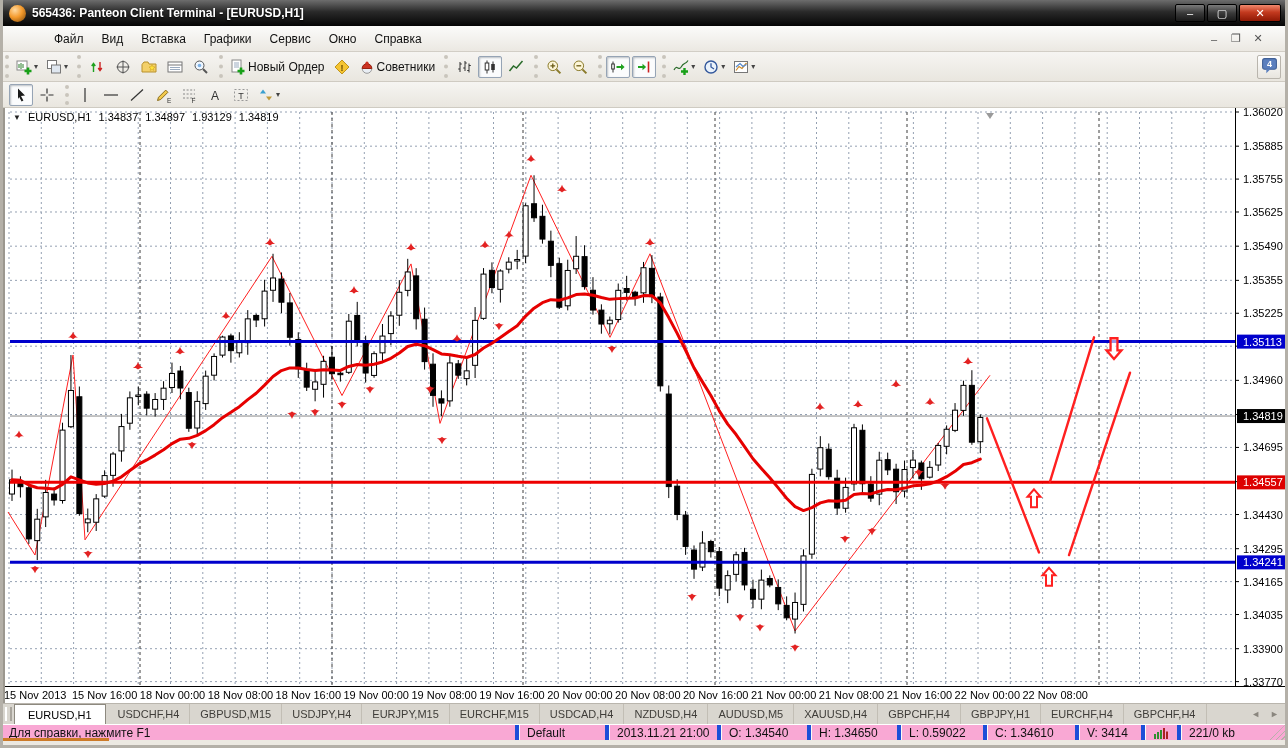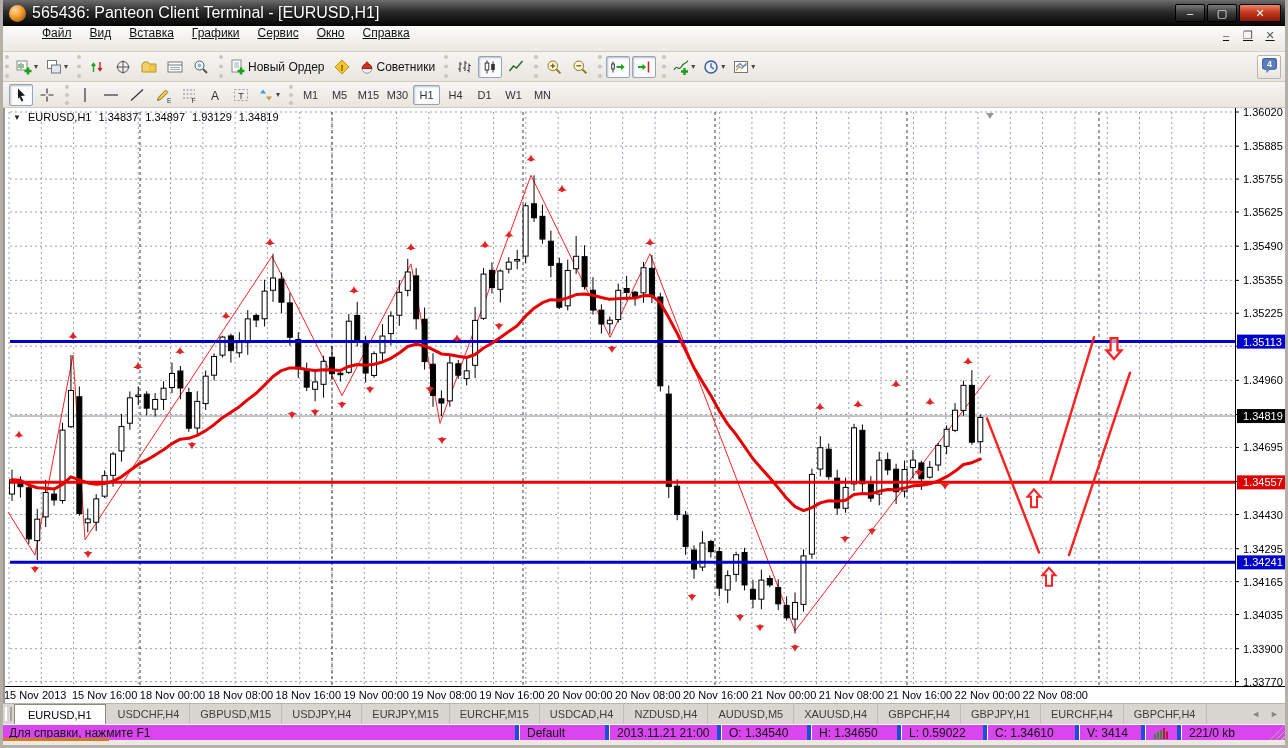--- a/index.html
+++ b/index.html
@@ -8,30 +8,30 @@
     width:1288px;height:748px;position:relative;margin:0 auto;
     border:3px solid #b4b0a8;border-top:none;background:#ece9e2;
     font-family:"Liberation Sans","DejaVu Sans",sans-serif;font-size:12px;color:#111;
     overflow:hidden;
   }
   
   .titlebar{height:26px;background:linear-gradient(#6d6d6d,#2a2a2a 45%,#050505);
     display:flex;align-items:center;padding:0 4px;color:#fff;}
   .title-logo{width:17px;height:17px;border-radius:50%;
     background:radial-gradient(circle at 35% 30%,#ffd9a0,#f49a2c 45%,#7a4508);margin:0 6px 0 2px;flex:0 0 auto;}
-  .title-text{font-weight:normal;font-size:16px;flex:1 1 auto;white-space:nowrap;
+  .title-text{font-weight:bold;font-size:12px;flex:1 1 auto;white-space:nowrap;
     text-shadow:0 1px 2px #000;}
   .win-btns{display:flex;gap:2px;}
   .win-btn{width:30px;height:18px;border:1px solid #000;border-radius:2px;
     background:linear-gradient(#7b7b7b,#3a3a3a 50%,#191919);color:#fff;
     display:flex;align-items:center;justify-content:center;font-size:11px;line-height:1;}
   .win-btn.close{width:42px;background:linear-gradient(#f0886d,#c33a1f 45%,#8f1804);font-weight:bold;}
   
-  .menubar{height:26px;background:linear-gradient(#fbfbfa,#ebe8e2);display:flex;
-    border-bottom:1px solid #d2cec6;padding:0 4px;text-decoration:underline;}
+  .menubar{height:26px;background:linear-gradient(#fbfbfa,#ebe8e2);display:flex;align-items:center;
+    border-bottom:1px solid #d2cec6;padding:0 16px;}
   .menu-appicon{width:18px;height:16px;margin:0 6px 0 2px;}
   .menu-item{padding:3px 9px;border-radius:2px;}
   .menu-spacer{flex:1;}
   .mdi-btn{width:22px;height:18px;display:flex;align-items:center;justify-content:center;
     color:#555;font-size:11px;border:1px solid transparent;border-radius:2px;}
   
   .toolbar{background:linear-gradient(#f6f5f2,#e9e6df);display:flex;align-items:center;
     border-bottom:1px solid #cfcbc2;position:relative;}
   .toolbar.row1{height:30px;}
   .toolbar.row2{height:26px;}
@@ -57,21 +57,21 @@
   
   .tabbar{height:21px;background:#d9d6cf;display:flex;align-items:stretch;
     border-top:1px solid #b9b5ad;font-size:11px;position:relative;}
   .tab-grip{width:7px;margin:3px 2px;border-left:2px solid #fff;border-right:2px solid #a9a59d;}
   .tab{display:flex;align-items:center;padding:0 10px;color:#3f3d39;border-right:1px solid #c2beb5;}
   .tab.active{background:#fff;border:1px solid #8d897f;border-bottom:none;color:#000;
     margin-right:2px;padding:0 13px;}
   .tab-arrows{position:absolute;right:6px;top:0;bottom:0;display:flex;align-items:center;gap:10px;
     color:#8a867e;font-size:9px;}
   
-  .statusbar{height:16px;background:#d946ef;display:flex;align-items:center;font-size:12px;
+  .statusbar{height:16px;background:#f9a8d4;display:flex;align-items:center;font-size:12px;
     border-top:1px solid #fff;position:relative;}
   .status-cell{height:100%;display:flex;align-items:center;padding:0 8px;
     border-left:4px solid #1d4ed8;box-shadow:inset 1px 0 0 #fbfaf7;white-space:nowrap;}
   .status-help{flex:1;padding-left:6px;}
   .status-grip{width:16px;height:100%;border-left:none;box-shadow:none;
     background:repeating-linear-gradient(135deg,transparent 0 3px,#b5b1a9 3px 4px);
     clip-path:polygon(100% 0,100% 100%,0 100%);}
   .status-orange{position:absolute;left:0;bottom:-1px;width:106px;height:3px;background:#cd7b29;}
 </style>
 </head>
@@ -377,31 +377,20 @@
         </div>
         <div class="tb-btn">
           <span style="display: inline-flex;">
             <svg width="16" height="16" viewBox="0 0 16 16">
               <path d="M5 2.5l3 4H2z" fill="#3aa0d0"></path>
               <path d="M11 13.5l-3-4h6z" fill="#c09a3a"></path>
             </svg>
           </span>
           <span class="caret">▾</span>
         </div>
-      </div>
-      <div class="tb-group">
-        <div class="tf-btn">M1</div>
-        <div class="tf-btn">M5</div>
-        <div class="tf-btn">M15</div>
-        <div class="tf-btn">M30</div>
-        <div class="tf-btn active">H1</div>
-        <div class="tf-btn">H4</div>
-        <div class="tf-btn">D1</div>
-        <div class="tf-btn">W1</div>
-        <div class="tf-btn">MN</div>
       </div>
     </div>
 
   <div class="chart-wrap" id="chart-wrap">
     <div class="symbol-line">
       <span class="caret">▼</span>
       <span>EURUSD,H1</span>
       <span>1.34837</span>
       <span>1.34897</span>
       <span>1.93129</span>

